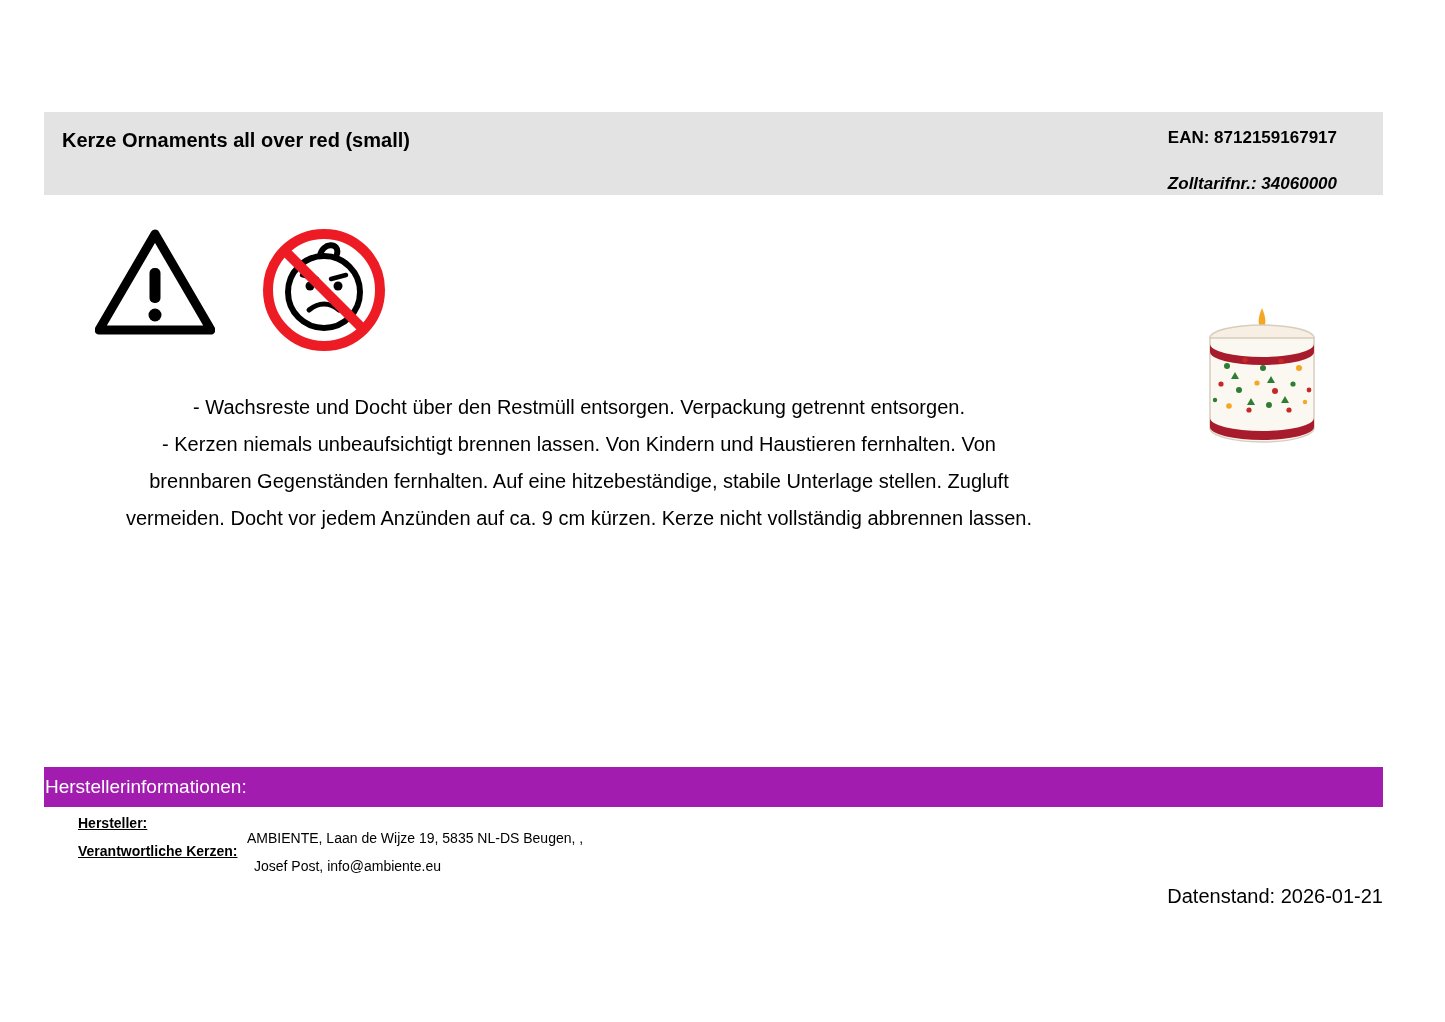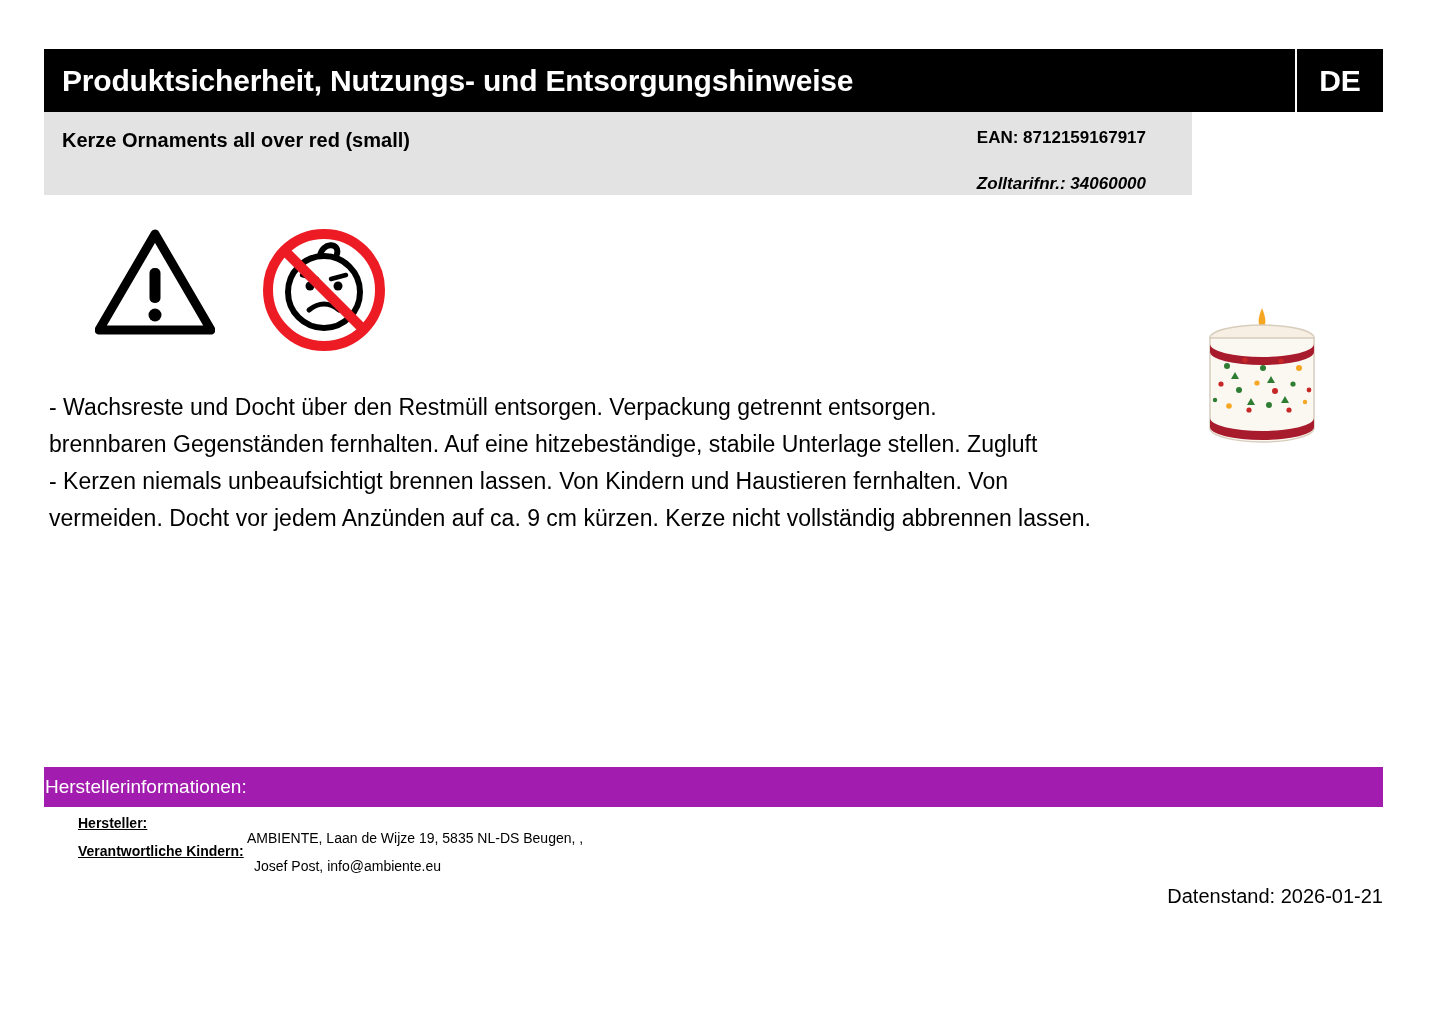--- a/index.html
+++ b/index.html
@@ -53,21 +53,21 @@
     height: 63px;
     line-height: 63px;
     box-sizing: border-box;
   }
 
   
   .subheader {
     position: absolute;
     left: 44px;
     top: 112px;
-    width: 1148px;
+    width: 1339px;
     height: 83px;
     background: #e3e3e3;
     box-sizing: border-box;
   }
   .product-name {
     position: absolute;
     left: 18px;
     top: 17px;
     font-size: 20px;
     font-weight: bold;
@@ -113,23 +113,24 @@
     width: 155px;
     height: 175px;
   }
 
   
   .instructions {
     position: absolute;
     left: 49px;
     top: 390px;
     width: 1060px;
-    font-size: 23px;
+    font-size: 20px;
     line-height: 35px;
     color: #000000;
+    text-align: center;
   }
   .instructions p {
     margin: 0 0 2px 0;
   }
 
   
   .manu-bar {
     position: absolute;
     left: 44px;
     top: 767px;
@@ -176,24 +177,20 @@
     font-size: 20px;
     color: #000000;
     white-space: nowrap;
   }
 </style>
 </head>
 <body>
 
 <div class="page">
 
-  <div class="header-bar">
-    <div class="header-title">Produktsicherheit, Nutzungs- und Entsorgungshinweise</div>
-    <div class="header-lang">DE</div>
-  </div>
 
   <div class="subheader">
     <div class="product-name">Kerze Ornaments all over red (small)</div>
     <div class="ean">EAN: 8712159167917</div>
     <div class="customs">Zolltarifnr.: 34060000</div>
   </div>
 
   <div class="pictograms">
 
     <span class="picto">
@@ -263,33 +260,33 @@
         <path d="M50 84 l4 7 h-8 z" fill="#2e7d32"></path>
         <path d="M86 88 l4 7 h-8 z" fill="#2e7d32"></path>
         <path d="M66 110 l4 7 h-8 z" fill="#2e7d32"></path>
         <path d="M100 108 l4 7 h-8 z" fill="#2e7d32"></path>
       </g>
     </svg>
   </div>
 
   <div class="instructions">
     <p>- Wachsreste und Docht über den Restmüll entsorgen. Verpackung getrennt entsorgen.</p>
+    <p>- Kerzen niemals unbeaufsichtigt brennen lassen. Von Kindern und Haustieren fernhalten. Von</p>
     <p>brennbaren Gegenständen fernhalten. Auf eine hitzebeständige, stabile Unterlage stellen. Zugluft</p>
-    <p>- Kerzen niemals unbeaufsichtigt brennen lassen. Von Kindern und Haustieren fernhalten. Von</p>
     <p>vermeiden. Docht vor jedem Anzünden auf ca. 9 cm kürzen. Kerze nicht vollständig abbrennen lassen.</p>
   </div>
 
   <div class="manu-bar">Herstellerinformationen:</div>
 
   <div class="manu-rows">
     <div class="manu-row">
       <span class="manu-label">Hersteller:</span>
       <span class="manu-value">AMBIENTE, Laan de Wijze 19, 5835 NL-DS Beugen, ,</span>
     </div>
     <div class="manu-row second">
-      <span class="manu-label">Verantwortliche Kindern:</span>
+      <span class="manu-label">Verantwortliche Kerzen:</span>
       <span class="manu-value">Josef Post, info@ambiente.eu</span>
     </div>
   </div>
 
   <div class="datestamp">Datenstand: 2026-01-21</div>
 
 </div>
 
 </body></html>

